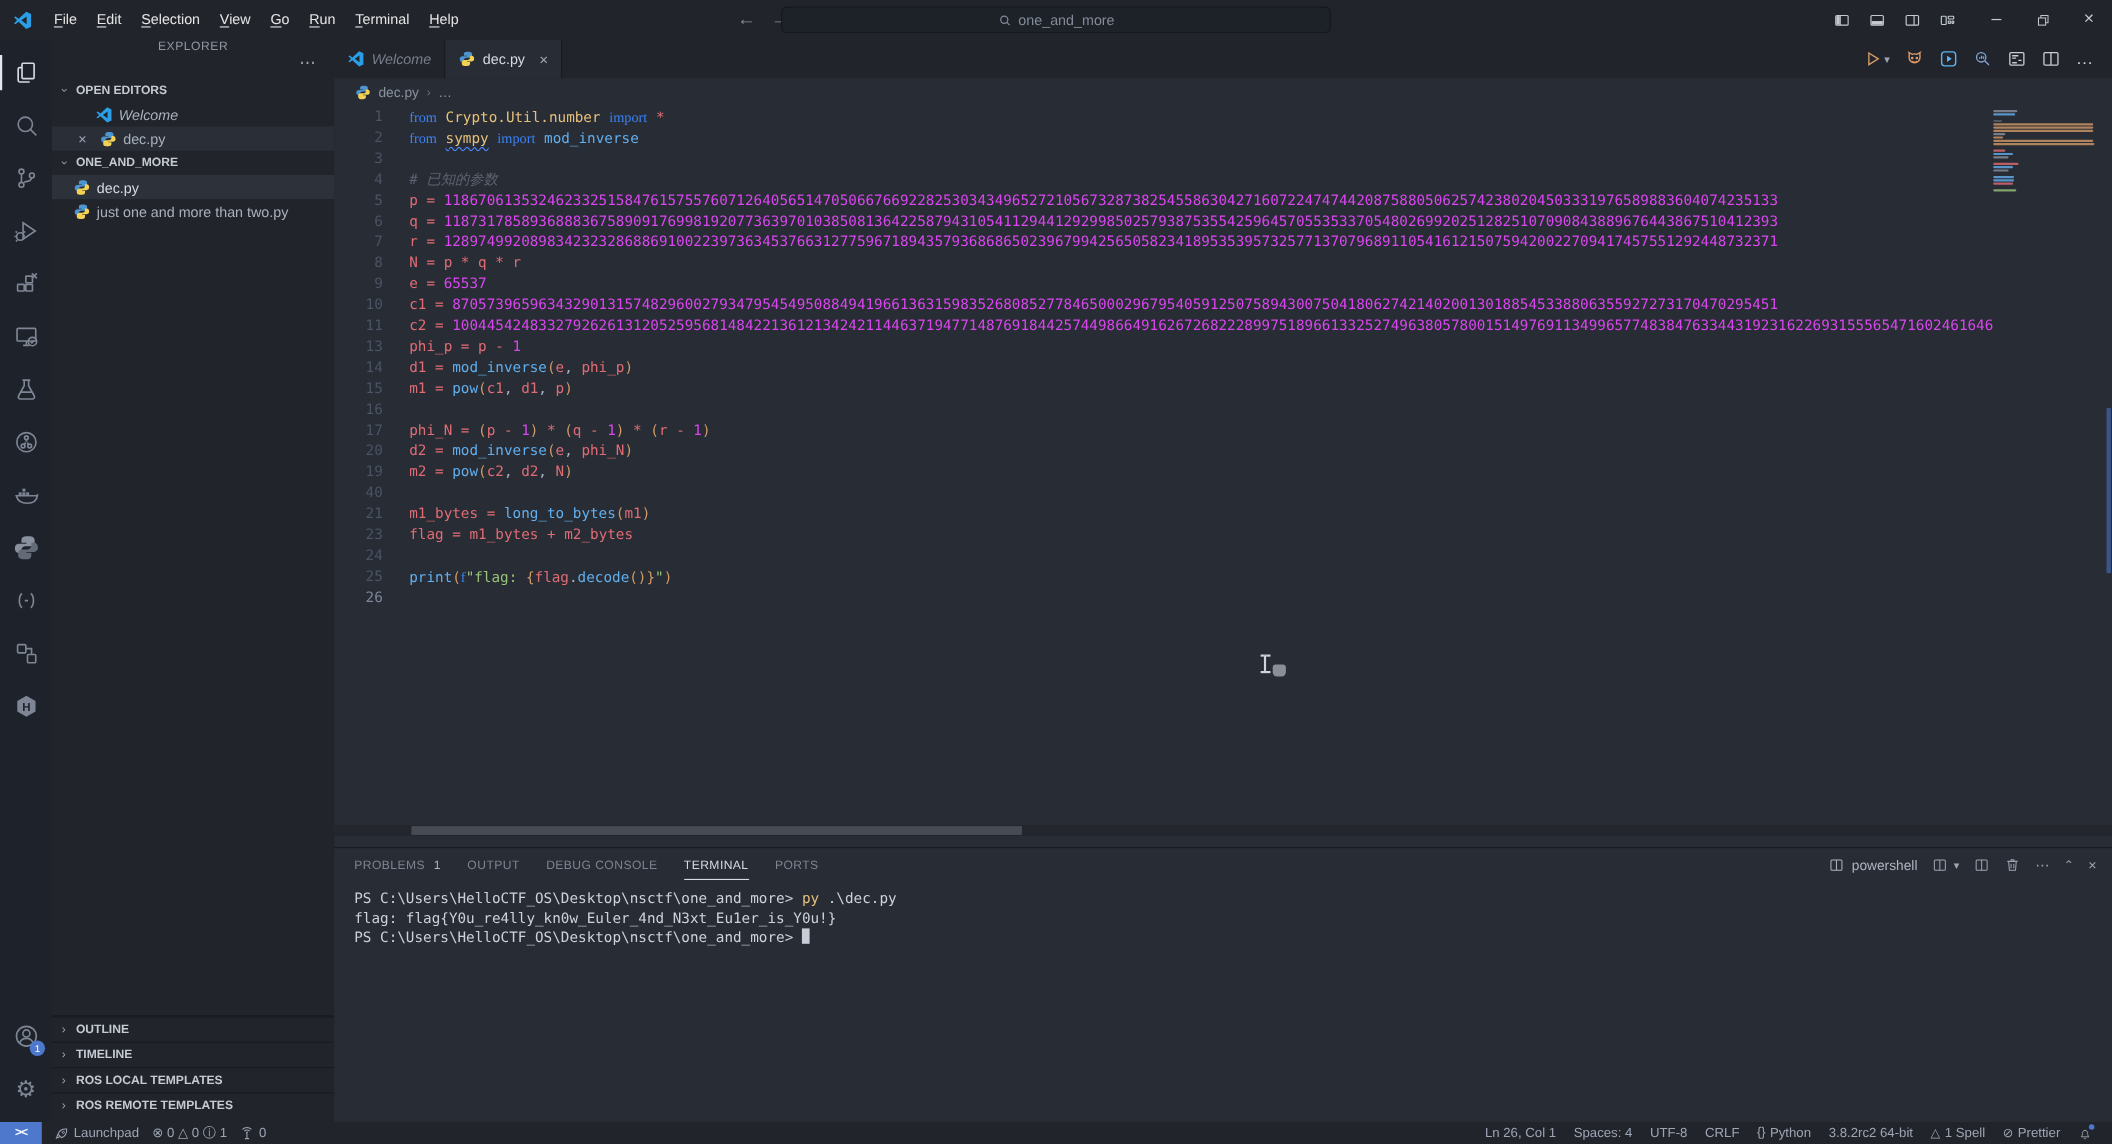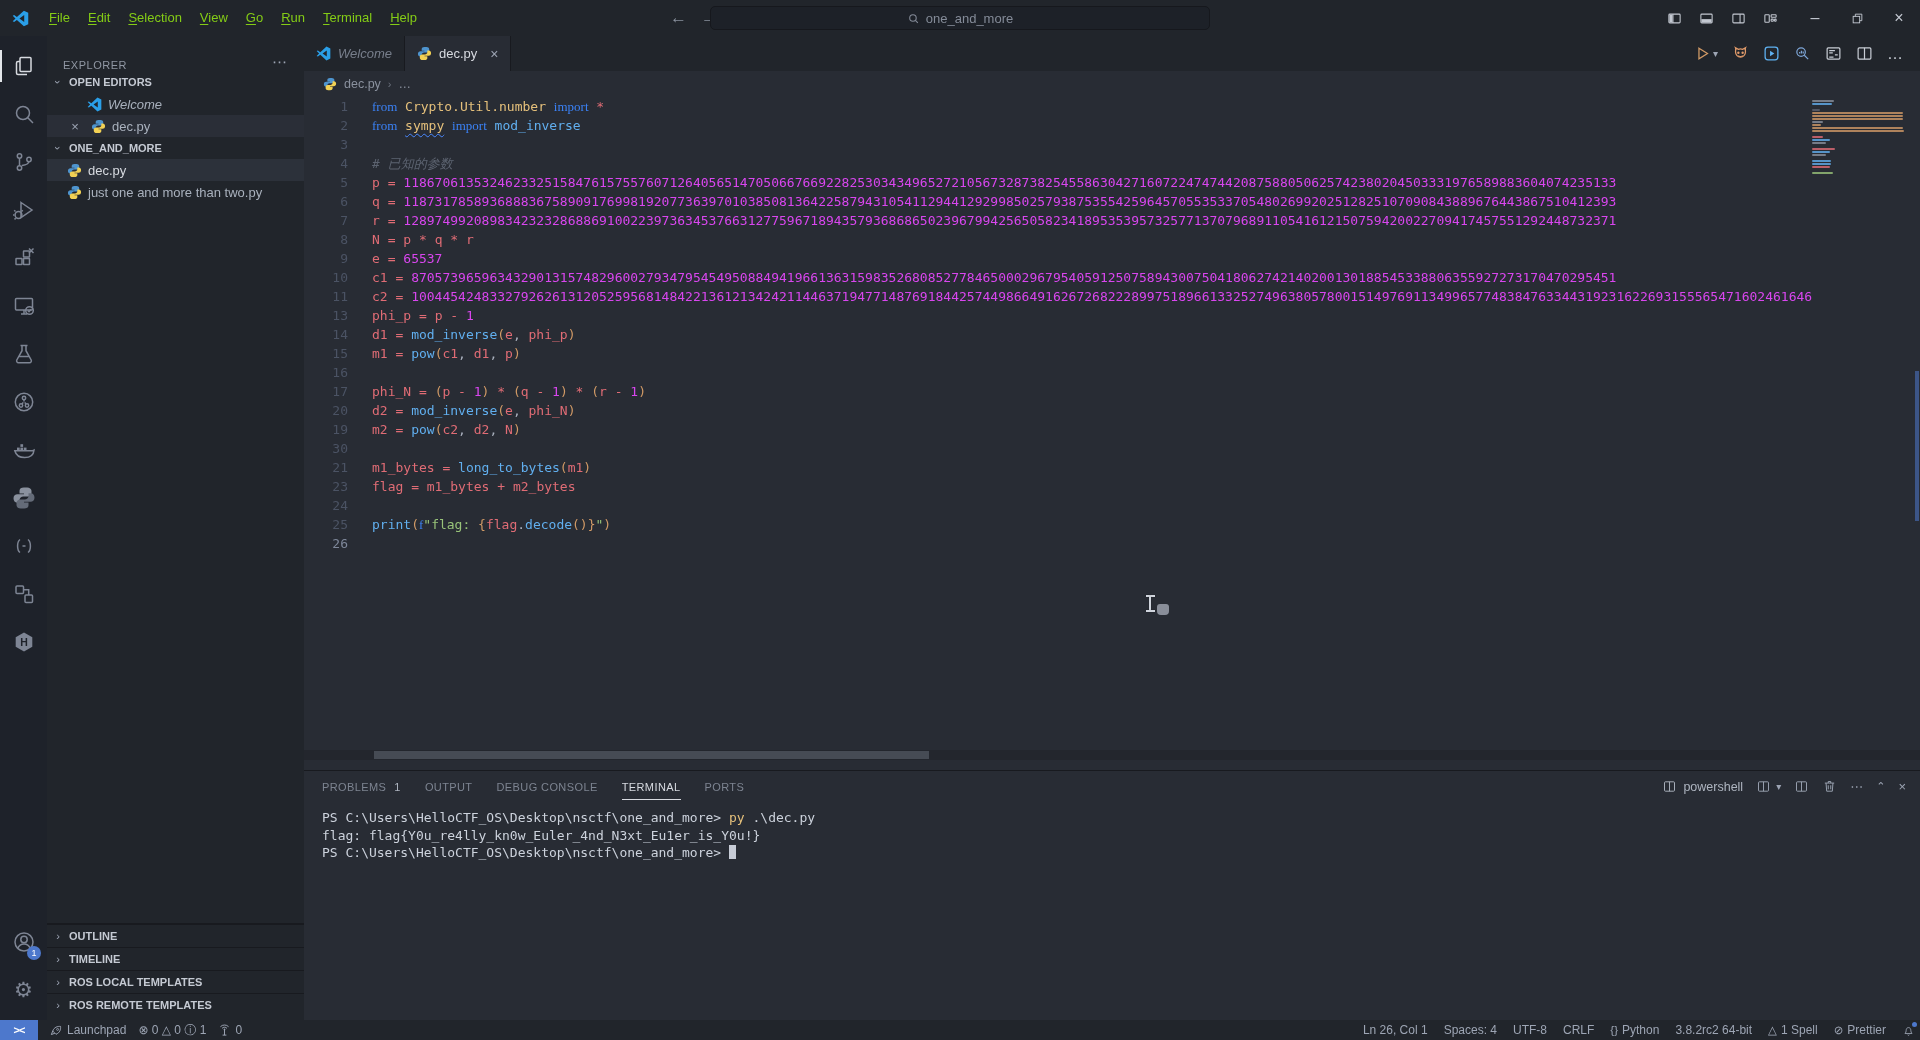--- a/index.html
+++ b/index.html
@@ -3,21 +3,21 @@
 <meta charset="utf-8">
 <style>
   * { margin:0; padding:0; box-sizing:border-box; }
   html,body { width:1920px; height:1040px; overflow:hidden; background:#282c34;
               font-family:"Liberation Sans", sans-serif; }
 
   
   .titlebar { height:36px; background:#21252b; display:flex; align-items:center; position:relative; }
   .tb-logo { width:40px; display:flex; justify-content:center; }
   .menus { display:flex; }
-  .menu-item { color:#84cc16; font-size:13px; padding:0 9px; line-height:36px; cursor:default; }
+  .menu-item { color:#e5e5e5; font-size:13px; padding:0 9px; line-height:36px; cursor:default; }
   .menu-item u { text-underline-offset:2px; }
   .nav-arrows { position:absolute; left:calc(50% - 290px); top:0; height:36px; display:flex; align-items:center; gap:14px; color:#8a919e; font-size:17px; }
   .searchbox { position:absolute; left:50%; top:6px; transform:translateX(-50%); width:500px; height:24px;
                background:#1d2128; border:1px solid #16181d; border-radius:5px; display:flex; align-items:center;
                justify-content:center; gap:6px; color:#848b98; font-size:13px; }
   .win-controls { position:absolute; right:0; top:0; height:36px; display:flex; align-items:center; }
   .wc-btn { width:42px; height:36px; display:flex; align-items:center; justify-content:center; color:#c3c8d1; }
   .layout-icons { display:flex; align-items:center; margin-right:8px; }
   .layout-icons .wc-btn { width:32px; }
 
@@ -27,21 +27,21 @@
   .ab-item { width:47px; height:48px; display:flex; align-items:center; justify-content:center; color:#7e8594; position:relative; }
   .ab-item.active { color:#d7dae0; }
   .ab-item.active::before { content:""; position:absolute; left:0; top:8px; bottom:8px; width:2px; background:#e3e6ea; }
   .ab-item svg { width:24px; height:24px; }
   .ab-bottom { margin-top:auto; display:flex; flex-direction:column; align-items:center; padding-bottom:6px; }
   .ab-badge { position:absolute; right:6px; bottom:6px; background:#4d78cc; color:#fff; font-size:9px; width:14px; height:14px;
               border-radius:50%; display:flex; align-items:center; justify-content:center; }
   .gear-glyph { font-size:21px; }
 
   .sidebar { width:257px; background:#21252b; display:flex; flex-direction:column; font-size:13px; color:#a9b1bd; }
-  .sb-header { height:35px; display:flex; align-items:flex-end; padding:0 16px; color:#9097a3; font-size:11px; letter-spacing:.5px; }
+  .sb-header { height:35px; display:flex; align-items:center; padding:0 16px; color:#9097a3; font-size:11px; letter-spacing:.5px;flex-direction:column; }
   .sb-header .more { margin-left:auto; font-size:15px; color:#9da5b4; letter-spacing:1px; }
   .sb-section { height:22px; display:flex; align-items:center; padding:0 4px; font-weight:bold; font-size:11px; color:#c5cad3; gap:4px; }
   .chev { display:inline-block; width:14px; text-align:center; color:#9da5b4; font-weight:normal; }
   .chev.down { transform:rotate(90deg); }
   .sb-row { height:22px; display:flex; align-items:center; gap:6px; padding-left:20px; white-space:nowrap; }
   .sb-row.sel { background:#2c313a; color:#d7dae0; }
   .sb-row.hl { background:#2a2e37; }
   .sb-row .closex { width:16px; text-align:center; color:#9da5b4; margin-left:-18px; margin-right:2px; }
   .sb-row svg { width:15px; height:15px; flex:0 0 15px; }
   .italic { font-style:italic; }
@@ -112,21 +112,21 @@
   .terminal { padding:7px 0 0 18px; font-family:"DejaVu Sans Mono", monospace; font-size:13px; line-height:17.5px; color:#ccd2dc; }
   .term-line { white-space:pre; }
   .tt-cmd { color:#e5c07b; }
   .tt-cursor { display:inline-block; width:7px; height:14px; background:#c7ccd6; vertical-align:-2px; }
 
   
   .statusbar { height:20px; background:#21252b; display:flex; align-items:center; font-size:12px; color:#9da5b4; }
   .sb-remote { height:20px; width:38px; background:#4d78cc; color:#fff; display:flex; align-items:center; justify-content:center;
                font-size:11px; font-weight:bold; letter-spacing:-1px; }
   .status-item { display:flex; align-items:center; gap:4px; margin-left:12px; white-space:nowrap; }
-  .status-right { margin-left:auto; display:flex; align-items:center; padding-right:5px; }
+  .status-right { margin-left:auto; display:flex; align-items:center; padding-right:18px; }
   .status-right .status-item { margin-left:16px; }
   .status-item svg { width:13px; height:13px; display:block; }
   .glyph { font-size:11.5px; }
   .bell-wrap { position:relative; }
   .bell-dot { position:absolute; right:-2px; top:-2px; width:5px; height:5px; border-radius:50%; background:#4d78cc; }
 </style>
 </head>
 <body>
 
 <div class="titlebar">
@@ -497,21 +497,21 @@
           <div class="code-line"><span class="ln">9</span><span class="lc"><span class="tk-var">e</span><span class="tk-op"> = </span><span class="tk-num">65537</span></span></div>
           <div class="code-line"><span class="ln">10</span><span class="lc"><span class="tk-var">c1</span><span class="tk-op"> = </span><span class="tk-num">8705739659634329013157482960027934795454950884941966136315983526808527784650002967954059125075894300750418062742140200130188545338806355927273170470295451</span></span></div>
           <div class="code-line"><span class="ln">11</span><span class="lc"><span class="tk-var">c2</span><span class="tk-op"> = </span><span class="tk-num">10044542483327926261312052595681484221361213424211446371947714876918442574498664916267268222899751896613325274963805780015149769113499657748384763344319231622693155565471602461646</span></span></div>
           <div class="code-line"><span class="ln">13</span><span class="lc"><span class="tk-var">phi_p</span><span class="tk-op"> = </span><span class="tk-var">p</span><span class="tk-op"> - </span><span class="tk-num">1</span></span></div>
           <div class="code-line"><span class="ln">14</span><span class="lc"><span class="tk-var">d1</span><span class="tk-op"> = </span><span class="tk-fn">mod_inverse</span><span class="tk-br">(</span><span class="tk-var">e</span><span class="tk-pn">, </span><span class="tk-var">phi_p</span><span class="tk-br">)</span></span></div>
           <div class="code-line"><span class="ln">15</span><span class="lc"><span class="tk-var">m1</span><span class="tk-op"> = </span><span class="tk-fn">pow</span><span class="tk-br">(</span><span class="tk-var">c1</span><span class="tk-pn">, </span><span class="tk-var">d1</span><span class="tk-pn">, </span><span class="tk-var">p</span><span class="tk-br">)</span></span></div>
           <div class="code-line"><span class="ln">16</span><span class="lc"></span></div>
           <div class="code-line"><span class="ln">17</span><span class="lc"><span class="tk-var">phi_N</span><span class="tk-op"> = </span><span class="tk-br">(</span><span class="tk-var">p</span><span class="tk-op"> - </span><span class="tk-num">1</span><span class="tk-br">)</span><span class="tk-op"> * </span><span class="tk-br">(</span><span class="tk-var">q</span><span class="tk-op"> - </span><span class="tk-num">1</span><span class="tk-br">)</span><span class="tk-op"> * </span><span class="tk-br">(</span><span class="tk-var">r</span><span class="tk-op"> - </span><span class="tk-num">1</span><span class="tk-br">)</span></span></div>
           <div class="code-line"><span class="ln">20</span><span class="lc"><span class="tk-var">d2</span><span class="tk-op"> = </span><span class="tk-fn">mod_inverse</span><span class="tk-br">(</span><span class="tk-var">e</span><span class="tk-pn">, </span><span class="tk-var">phi_N</span><span class="tk-br">)</span></span></div>
           <div class="code-line"><span class="ln">19</span><span class="lc"><span class="tk-var">m2</span><span class="tk-op"> = </span><span class="tk-fn">pow</span><span class="tk-br">(</span><span class="tk-var">c2</span><span class="tk-pn">, </span><span class="tk-var">d2</span><span class="tk-pn">, </span><span class="tk-var">N</span><span class="tk-br">)</span></span></div>
-          <div class="code-line"><span class="ln">30</span><span class="lc"></span></div>
+          <div class="code-line"><span class="ln">40</span><span class="lc"></span></div>
           <div class="code-line"><span class="ln">21</span><span class="lc"><span class="tk-var">m1_bytes</span><span class="tk-op"> = </span><span class="tk-fn">long_to_bytes</span><span class="tk-br">(</span><span class="tk-var">m1</span><span class="tk-br">)</span></span></div>
           <div class="code-line"><span class="ln">23</span><span class="lc"><span class="tk-var">flag</span><span class="tk-op"> = </span><span class="tk-var">m1_bytes</span><span class="tk-op"> + </span><span class="tk-var">m2_bytes</span></span></div>
           <div class="code-line"><span class="ln">24</span><span class="lc"></span></div>
           <div class="code-line"><span class="ln">25</span><span class="lc"><span class="tk-fn">print</span><span class="tk-br">(</span><span class="tk-kw">f</span><span class="tk-str">"flag: </span><span class="tk-br">{</span><span class="tk-var">flag</span><span class="tk-pn">.</span><span class="tk-fn">decode</span><span class="tk-br">()</span><span class="tk-br">}</span><span class="tk-str">"</span><span class="tk-br">)</span></span></div>
           <div class="code-line"><span class="ln cur">26</span><span class="lc"></span></div>
         </div>
       <div class="minimap" id="minimap">
           <div class="mm-line" style="width: 21.6px; background: rgb(138, 145, 158); opacity: 0.8;"></div>
           <div class="mm-line" style="width: 19.95px; background: rgb(97, 175, 239); opacity: 0.8;"></div>
           <div class="mm-line"></div>

